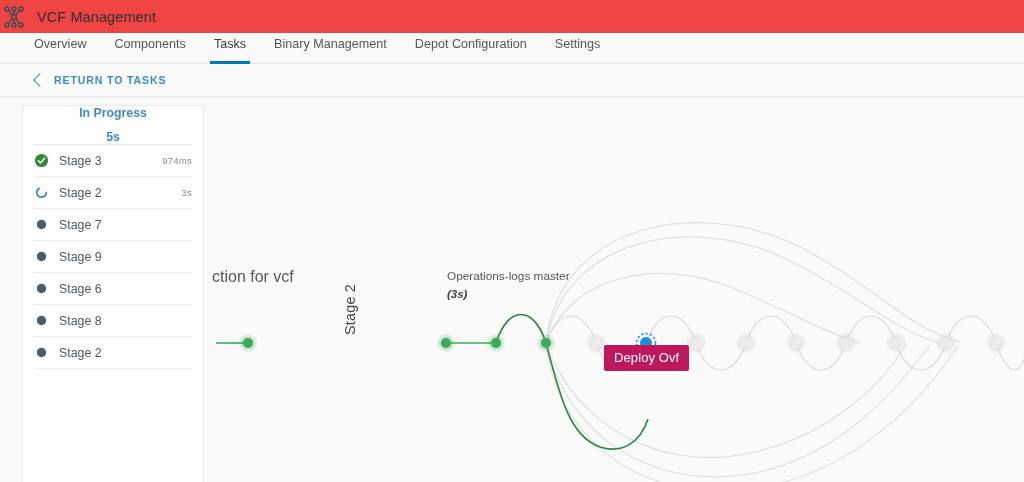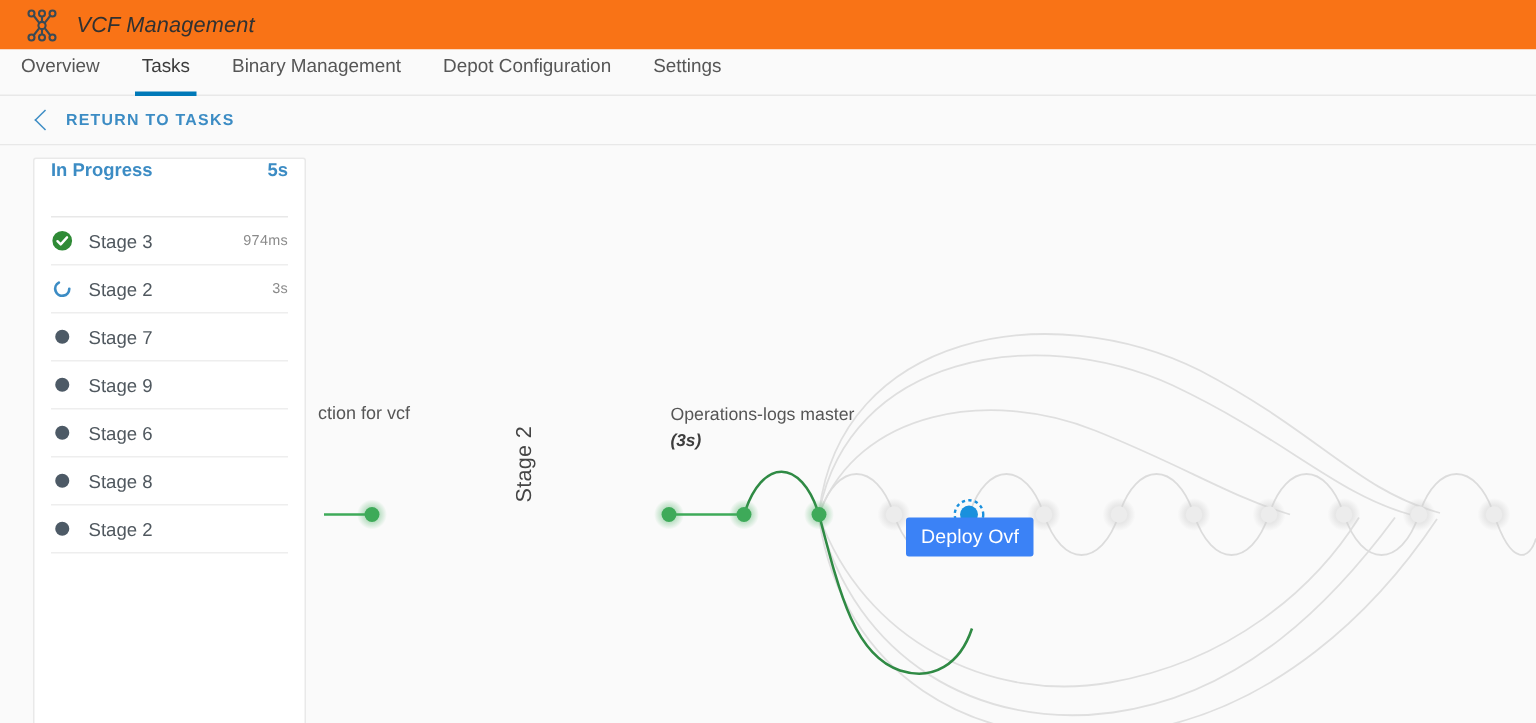--- a/index.html
+++ b/index.html
@@ -12,46 +12,46 @@
     height: 482px;
     overflow: hidden;
     font-family: "Liberation Sans", sans-serif;
     color: #565656;
     -webkit-font-smoothing: antialiased;
   }
 
   
   .app-header {
     height: 33px;
-    background: #f97316;
+    background: #ef4444;
     display: flex;
     align-items: center;
-    padding: 0 0 0 16px;
+    padding: 0 0 0 2px;
     box-sizing: border-box;
-    font-style: italic;
   }
   .app-logo {
     width: 24px;
     height: 24px;
     flex: 0 0 24px;
     display: block;
   }
   .app-title {
     font-size: 14.5px;
     color: #313131;
     margin-left: 11px;
     letter-spacing: 0.1px;
   }
 
   
   .tabbar {
     height: 31px;
     background: #fafafa;
     display: flex;
     align-items: stretch;
+    padding-left: 20px;
     box-sizing: border-box;
     border-bottom: 1px solid #e8e8e8;
   }
   .tab {
     display: flex;
     align-items: flex-start;
     padding: 4px 14px 0 14px;
     font-size: 12.6px;
     color: #565656;
     position: relative;
@@ -69,21 +69,21 @@
     bottom: -1px;
     height: 3px;
     background: #0079b8;
   }
 
   
   .returnrow {
     height: 33px;
     display: flex;
     align-items: center;
-    padding-left: 23px;
+    padding-left: 33px;
     background: #fafafa;
     border-bottom: 1px solid #e8e8e8;
     box-sizing: border-box;
   }
   .return-link {
     display: flex;
     align-items: center;
     font-size: 10.6px;
     letter-spacing: 0.85px;
     font-weight: bold;
@@ -118,25 +118,27 @@
     background: #ffffff;
     border: 1px solid #e9e9e9;
     border-radius: 2px;
     padding: 0 11px;
     box-sizing: border-box;
     height: 440px;
   }
   .stage-card-header {
     display: flex;
     justify-content: space-between;
+    align-items: center;
     height: 38px;
     font-size: 12.3px;
     color: #3c8cc4;
     font-weight: 600;
     border-bottom: 1px solid #e8e8e8;
+    flex-direction: column;
   }
   .stage-row {
     display: flex;
     align-items: center;
     height: 31px;
     border-bottom: 1px solid #eeeeee;
     font-size: 12.4px;
     color: #50585f;
     cursor: pointer;
   }
@@ -167,21 +169,21 @@
     position: absolute;
     left: 0; top: 0;
     width: 1024px;
     height: 415px;
   }
 
   .clipped-label {
     position: absolute;
     left: 212px;
     top: 171px;
-    font-size: 12px;
+    font-size: 16px;
     color: #565656;
     white-space: nowrap;
   }
   .stage2-axis-label {
     position: absolute;
     left: 372px;
     top: 184px;
     width: 24px;
     font-size: 14.4px;
     color: #444;
@@ -203,21 +205,21 @@
     font-weight: bold;
     color: #3d3d3d;
     font-size: 11.5px;
     font-style: italic;
   }
 
   .deploy-badge {
     position: absolute;
     left: 604px;
     top: 248px;
-    background: #3b82f6;
+    background: #be185d;
     color: #ffffff;
     font-size: 13px;
     padding: 5px 10px 6px 10px;
     border-radius: 2px;
     white-space: nowrap;
     letter-spacing: 0.1px;
     cursor: pointer;
     pointer-events: auto;
   }
 </style>
@@ -236,20 +238,21 @@
       <circle cx="19" cy="20" r="2"></circle>
       <path d="M6.5 5.5 L10.3 10.4 M12 6 L12 9.6 M17.5 5.5 L13.7 10.4
                M10.3 13.6 L6.5 18.5 M12 14.4 L12 18 M13.7 13.6 L17.5 18.5"></path>
     </g>
   </svg>
   <div class="app-title">VCF Management</div>
 </div>
 
 <div class="tabbar">
   <div class="tab">Overview</div>
+  <div class="tab">Components</div>
   <div class="tab active">Tasks</div>
   <div class="tab">Binary Management</div>
   <div class="tab">Depot Configuration</div>
   <div class="tab">Settings</div>
 </div>
 
 <div class="returnrow">
   <div class="return-link">
     <span class="chevron-left"></span>
     <span>RETURN TO TASKS</span>

